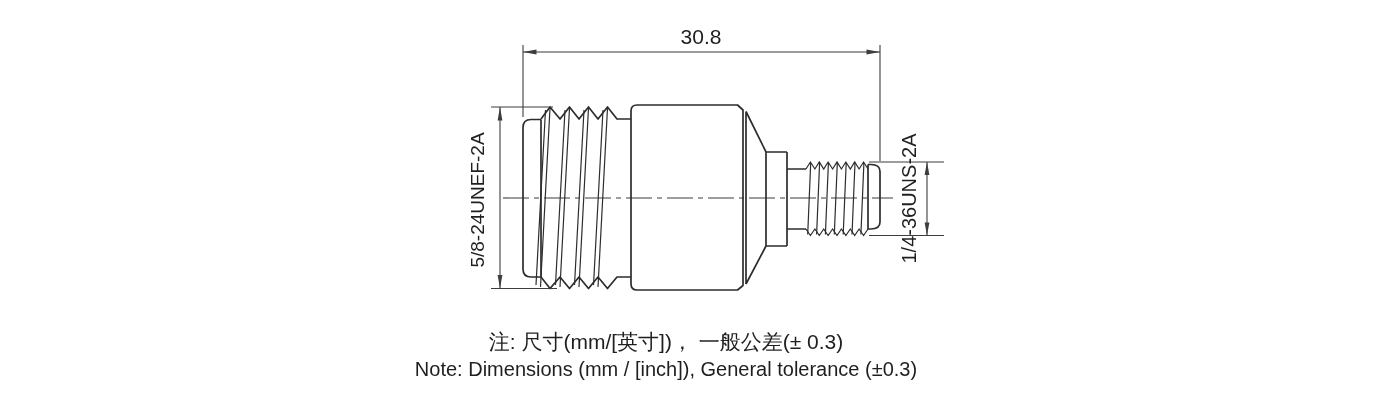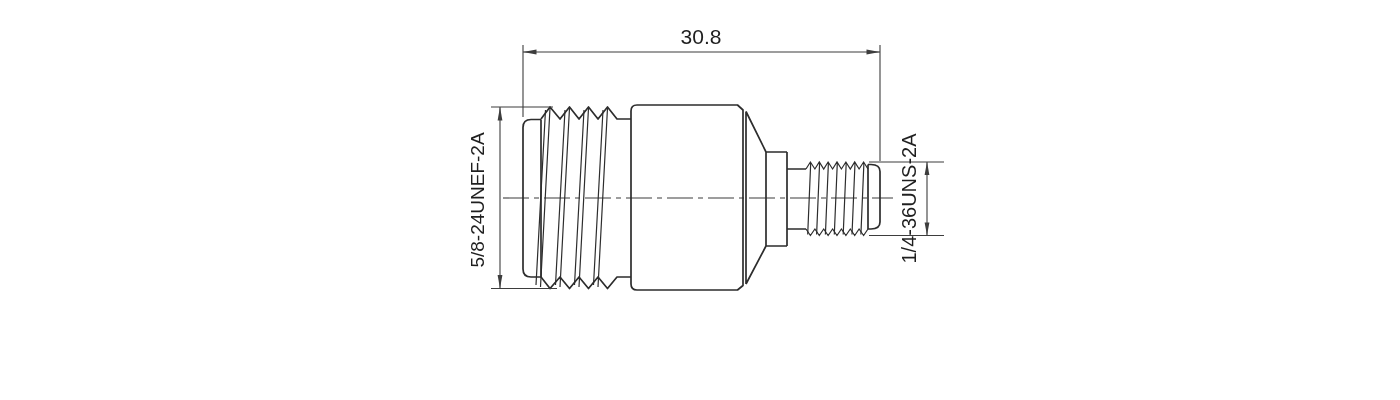--- a/index.html
+++ b/index.html
@@ -105,13 +105,17 @@
     <g>
       <path class="dim-stroke" d="M869,162 L944,162"></path>
       <path class="dim-stroke" d="M869,235.5 L944,235.5"></path>
       <path class="dim-stroke" d="M927,162 L927,235.5"></path>
       <polygon class="dim-fill" points="927,162 924.6,175 929.4,175"></polygon>
       <polygon class="dim-fill" points="927,235.5 924.6,222.5 929.4,222.5"></polygon>
       <text class="dim-text" transform="translate(909 198.5) rotate(-90)" text-anchor="middle" dominant-baseline="central" font-size="20">1/4-36UNS-2A</text>
     </g>
   </svg>
 
+  <div class="notes">
+    <div class="note-zh">注: 尺寸(mm/[英寸])， 一般公差(± 0.3)</div>
+    <div class="note-en">Note: Dimensions (mm / [inch]), General tolerance (±0.3)</div>
+  </div>
 </div>
 
 </body></html>

